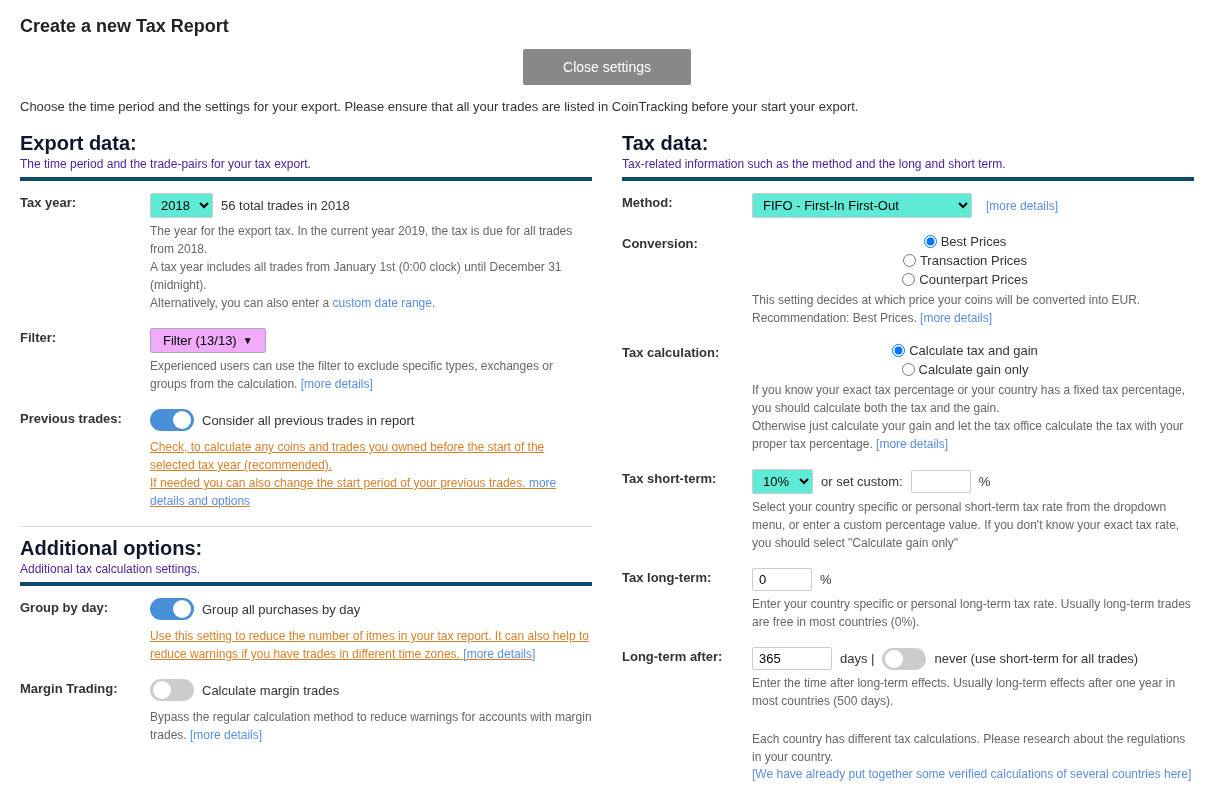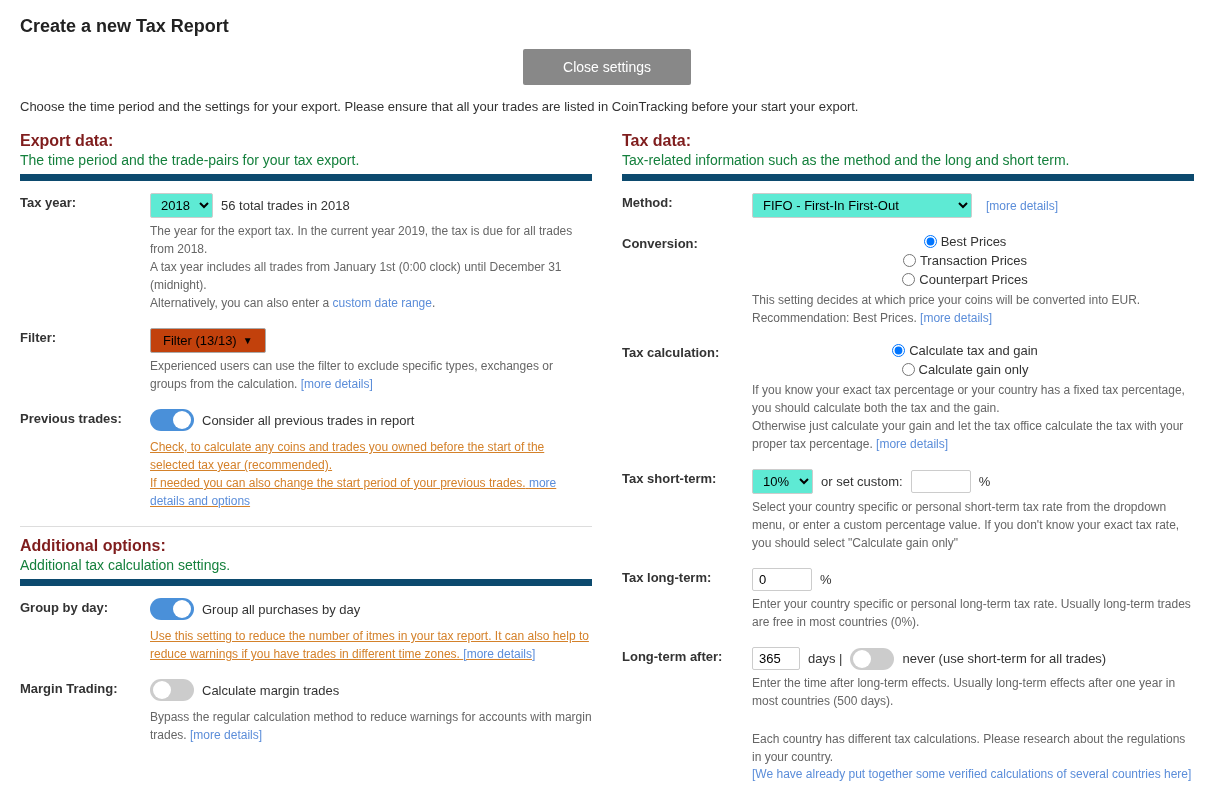--- a/index.html
+++ b/index.html
@@ -35,29 +35,29 @@
       margin-bottom: 18px;
     }
     .two-col {
       display: flex;
       gap: 30px;
     }
     .col-left, .col-right {
       flex: 1;
     }
     .section-title {
-      font-size: 16px;
+      font-size: 20px;
       font-weight: bold;
-      color: #7f1d1d;
+      color: #0f172a;
       margin-bottom: 2px;
     }
     .section-subtitle {
-      font-size: 14px;
-      color: #15803d;
-      border-bottom: 7px solid #0c4a6e;
+      font-size: 12px;
+      color: #4c1d95;
+      border-bottom: 4px solid #0c4a6e;
       padding-bottom: 6px;
       margin-bottom: 12px;
     }
     .field-row {
       display: flex;
       margin-bottom: 16px;
       align-items: flex-start;
     }
     .field-label {
       min-width: 130px;
@@ -138,21 +138,21 @@
       align-items: center;
       gap: 4px;
     }
     .inline-row {
       display: flex;
       align-items: center;
       gap: 8px;
     }
     .filter-btn {
       border: 1px solid #aaa;
-      background: #c2410c;
+      background: #f0abfc;
       padding: 4px 12px;
       font-size: 13px;
       cursor: pointer;
       border-radius: 2px;
       display: inline-flex;
       align-items: center;
       gap: 6px;
     }
     .chevron { font-size: 10px; }
     .more-details { color: #5B8DD9; font-size: 12px; margin-left: 6px; cursor: pointer; }
@@ -360,21 +360,21 @@
           <span class="percent-sym">%</span>
         </div>
         <div class="desc">Enter your country specific or personal long-term tax rate. Usually long-term trades are free in most countries (0%).</div>
       </div>
     </div>
 
     <div class="field-row">
       <div class="field-label">Long-term after:</div>
       <div class="field-content">
         <div class="inline-row">
-          <input type="text" value="365" style="width: 48px;">
+          <input type="text" value="365" style="width: 80px;">
           <span>days |</span>
           <div class="toggle">
             <div class="toggle-track off">
               <div class="toggle-thumb"></div>
             </div>
           </div>
           <span>never (use short-term for all trades)</span>
         </div>
         <div class="desc">Enter the time after long-term effects. Usually long-term effects after one year in most countries (500 days).</div>
       </div>

